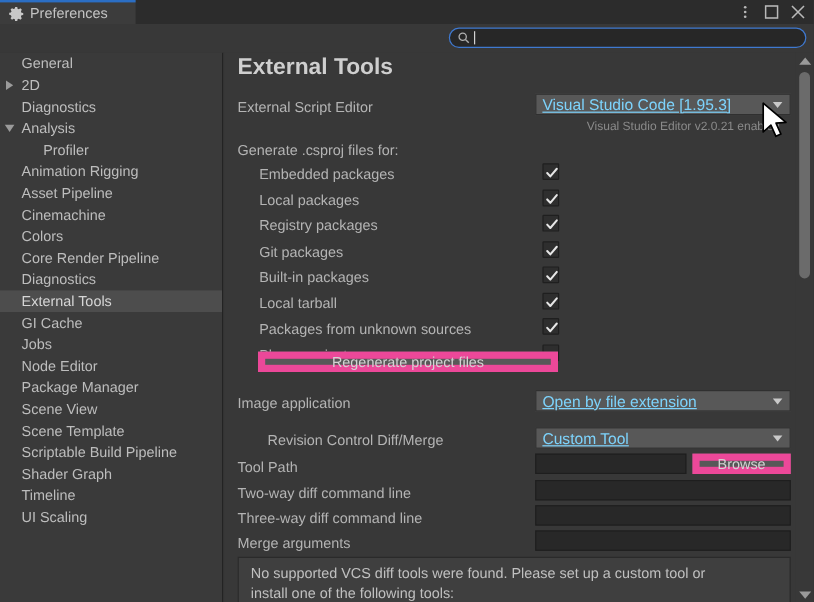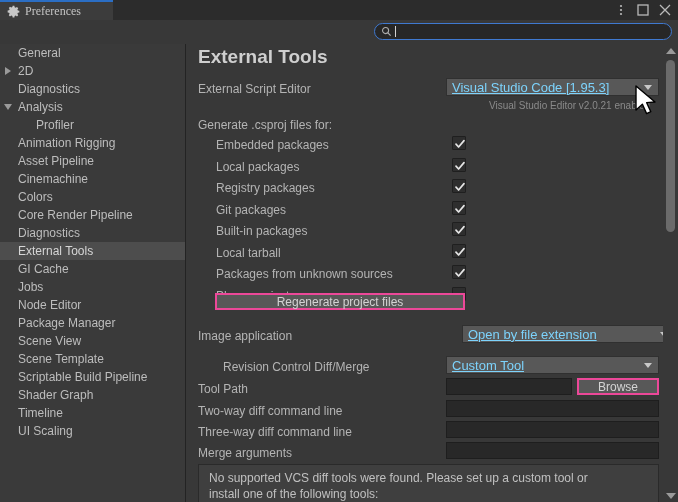--- a/index.html
+++ b/index.html
@@ -17,21 +17,20 @@
     position: relative;
     -webkit-font-smoothing: antialiased;
   }
 
   
   .titlebar {
     position: absolute;
     left: 0; top: 0;
     width: 678px; height: 20px;
     background: #2c2c2c;
-    font-family: Liberation Serif, serif;
   }
   .tab {
     position: absolute;
     left: 0; top: 0;
     width: 113px; height: 20px;
     background: #3c3c3c;
     border-top: 2px solid #2b6ec4;
     box-sizing: border-box;
     display: flex;
     align-items: center;
@@ -197,21 +196,21 @@
     border: 1px solid #1f1f1f;
     box-sizing: border-box;
     border-radius: 1px;
   }
   .checkbox svg { display:block; position:absolute; left:1px; top:1px; }
 
   
   .btn {
     position: absolute;
     background: #585858;
-    border: 2px solid #ec4899;
+    border: 6px solid #ec4899;
     box-sizing: border-box;
     display: flex;
     align-items: center;
     justify-content: center;
     font-size: 12px;
     color: #d3d3d3;
     height: 18px;
     white-space: nowrap;
   }
 
@@ -454,21 +453,21 @@
         </div>
         <div class="row-label" style="left: 29px; top: 245px;">Player projects</div>
         <div class="checkbox" style="left: 265px; top: 243px;"></div>
       </div>
 
     <div class="btn" style="left:28px; top:249px; width:250px; height:17px;">
       <span>Regenerate project files</span>
     </div>
 
     <div class="row-label" style="left:11px; top:285px;">Image application</div>
-    <div class="dropdown" style="left:259px; top:281px; width:213px;margin-left:16px;">
+    <div class="dropdown" style="left:259px; top:281px; width:213px;">
       <span>Open by file extension</span>
       <span class="dd-arrow"></span>
     </div>
 
     <div class="row-label" style="left:11px; top:316px;margin-left:25px;">Revision Control Diff/Merge</div>
     <div class="dropdown" style="left:259px; top:312px; width:213px;">
       <span>Custom Tool</span>
       <span class="dd-arrow"></span>
     </div>
 

